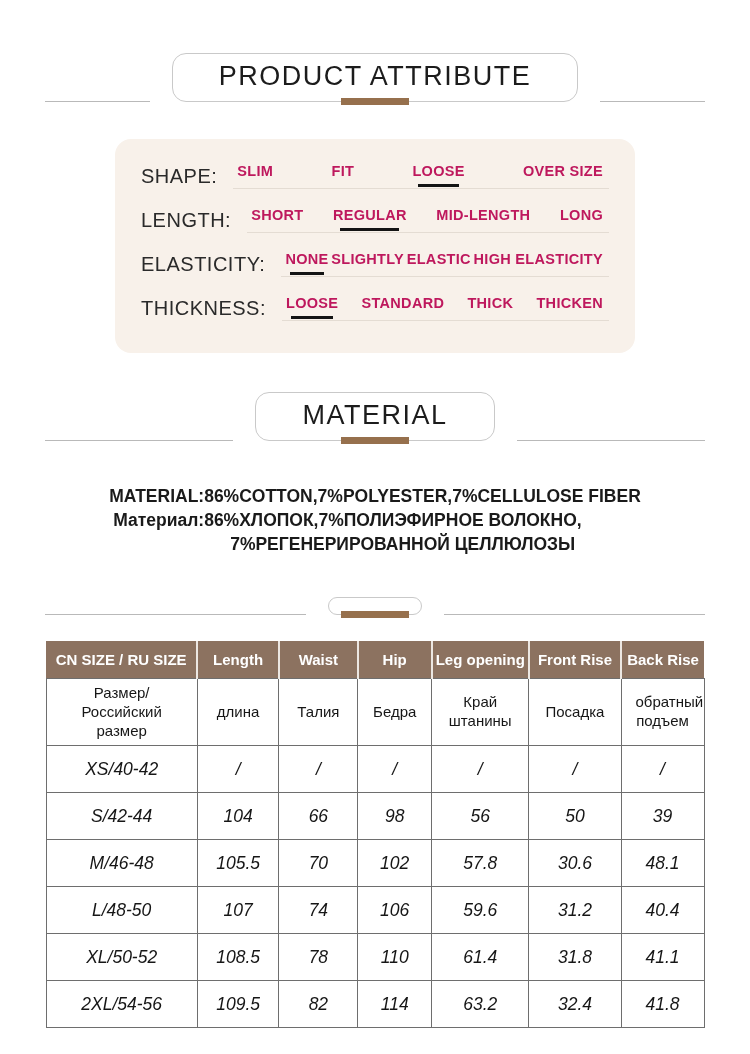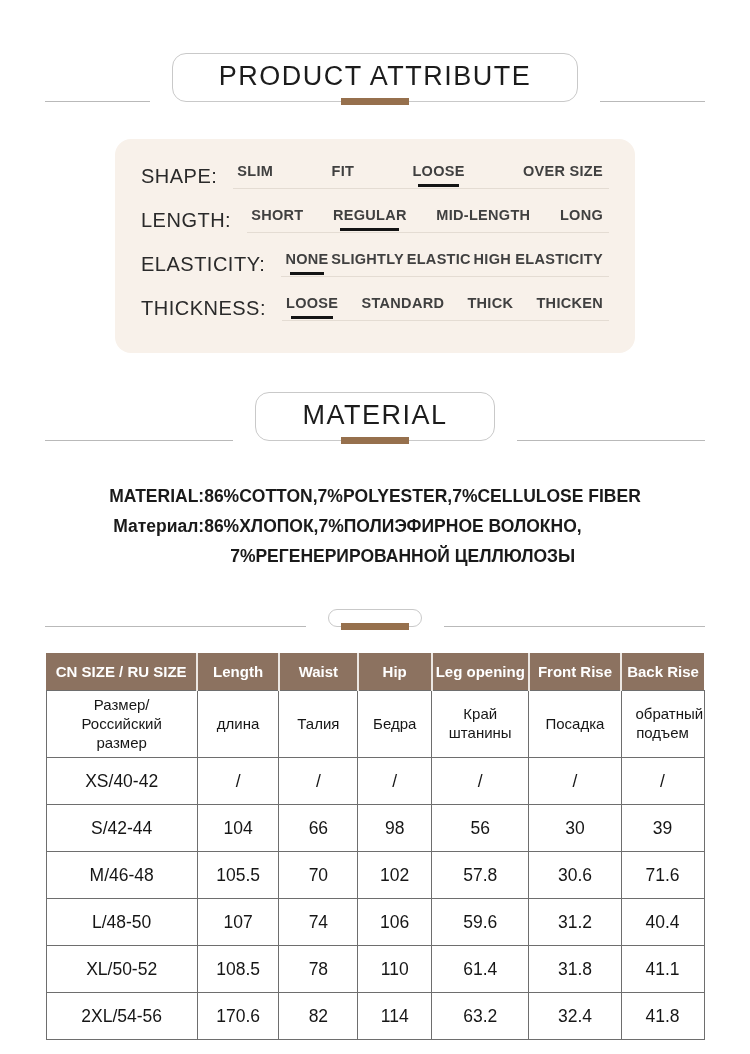--- a/index.html
+++ b/index.html
@@ -70,39 +70,39 @@
     justify-content:space-between;
     margin-left:16px;
     padding:0 6px 9px 4px;
     border-bottom:1px solid #e4dcd3;
   }
   .attr-option{
     position:relative;
     font-size:14.5px;
     font-weight:700;
     letter-spacing:0.3px;
-    color:#404040;
+    color:#be185d;
     white-space:nowrap;
   }
   .attr-option.selected::after{
     content:"";
     position:absolute;
     left:10%;right:10%;
     bottom:-8px;
     height:3.5px;
     background:#141414;
   }
 
   
   .material-text{
     margin:44px auto 0;
     width:fit-content;
     display:grid;
     grid-template-columns:auto auto;
-    row-gap:9px;
+    row-gap:3px;
   }
   .mat-label{
     justify-self:end;
     font-size:17.5px;
     font-weight:600;
     white-space:nowrap;
   }
   .mat-value{
     font-size:17.5px;
     font-weight:600;
@@ -145,20 +145,21 @@
     font-size:15px;
     font-weight:500;
     line-height:1.25;
     padding:5px 14px;
     height:36px;
   }
   .size-table .data-row td{
     font-size:17.5px;
     font-weight:500;
     height:44px;
+    font-style:italic;
   }
 </style>
 </head>
 <body>
 
 <div class="page">
 
   <div class="section-header first">
     <div class="side-line"></div>
     <div class="title-box">
@@ -272,31 +273,31 @@
           <td>/</td>
           <td>/</td>
           <td>/</td>
         </tr>
         <tr class="data-row">
           <td>S/42-44</td>
           <td>104</td>
           <td>66</td>
           <td>98</td>
           <td>56</td>
-          <td>30</td>
+          <td>50</td>
           <td>39</td>
         </tr>
         <tr class="data-row">
           <td>M/46-48</td>
           <td>105.5</td>
           <td>70</td>
           <td>102</td>
           <td>57.8</td>
           <td>30.6</td>
-          <td>71.6</td>
+          <td>48.1</td>
         </tr>
         <tr class="data-row">
           <td>L/48-50</td>
           <td>107</td>
           <td>74</td>
           <td>106</td>
           <td>59.6</td>
           <td>31.2</td>
           <td>40.4</td>
         </tr>
@@ -304,21 +305,21 @@
           <td>XL/50-52</td>
           <td>108.5</td>
           <td>78</td>
           <td>110</td>
           <td>61.4</td>
           <td>31.8</td>
           <td>41.1</td>
         </tr>
         <tr class="data-row">
           <td>2XL/54-56</td>
-          <td>170.6</td>
+          <td>109.5</td>
           <td>82</td>
           <td>114</td>
           <td>63.2</td>
           <td>32.4</td>
           <td>41.8</td>
         </tr>
       </tbody>
   </table>
 
 </div>

